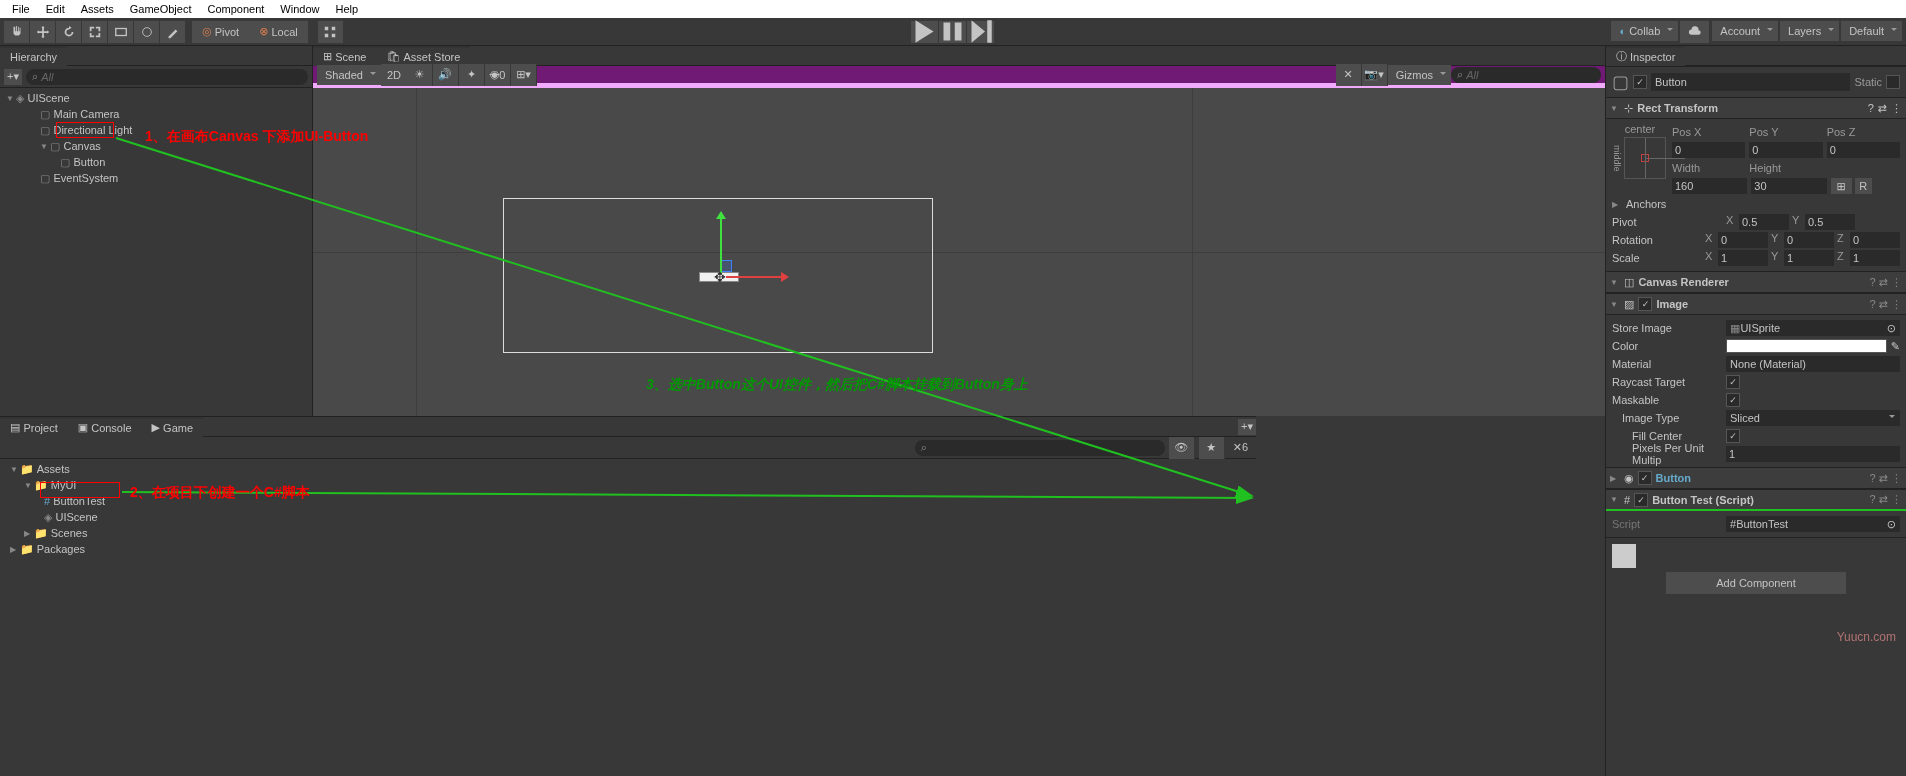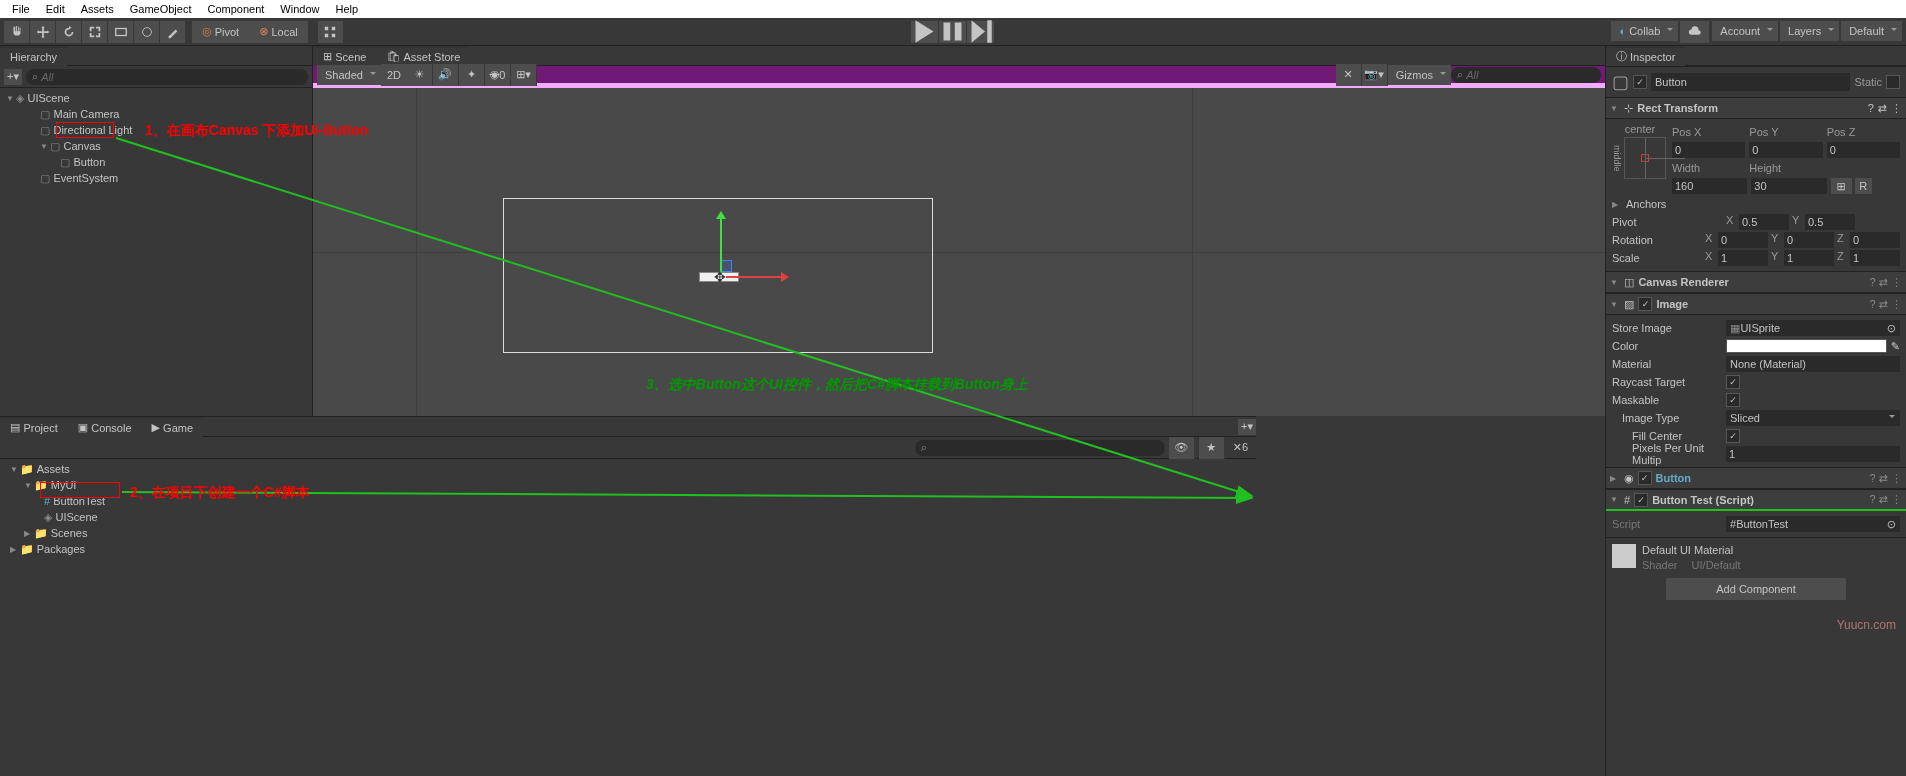--- a/index.html
+++ b/index.html
@@ -67,21 +67,21 @@
 .anchors-box::before{width:100%;height:1px;top:50%}
 .anchors-box::after{width:1px;height:100%;left:50%}
 .anchors-center{position:absolute;width:8px;height:8px;border:1px solid #c04040;left:50%;top:50%;transform:translate(-50%,-50%)}
 .checkbox{width:14px;height:14px;background:#2a2a2a;border:1px solid #555;display:inline-flex;align-items:center;justify-content:center;font-size:9px}
 .add-comp{margin:0 auto;width:180px;height:22px;background:#4d4d4d;display:flex;align-items:center;justify-content:center}
 .annot{position:absolute;color:#ff0000;font-size:14px;font-weight:bold;z-index:100}
 .annot-i{color:#009900;font-style:italic}
 .red-box{position:absolute;border:1px solid #ff0000;z-index:99}
 .svg-line{position:absolute;top:0;left:0;pointer-events:none;z-index:98}
 .color-swatch{flex:1;height:14px;background:#fff;border:1px solid #555}
-.watermark{position:absolute;right:10px;bottom:144px;color:#ff9999;font-size:12px;opacity:0.6}
+.watermark{position:absolute;right:10px;bottom:132px;color:#ff9999;font-size:12px;opacity:0.6}
 </style>
 </head>
 <body>
 
 <div class="menubar">
   <span>File</span>
   <span>Edit</span>
   <span>Assets</span>
   <span>GameObject</span>
   <span>Component</span>
@@ -409,24 +409,20 @@
           <div class="field" style="color:#888">
             <span>#</span>
             <span>ButtonTest</span>
             <span style="margin-left:auto">⊙</span>
           </div>
         </div>
       </div>
 
     <div class="comp-body" style="display:flex;gap:6px;align-items:flex-start;border-top:1px solid #222;padding-top:6px">
       <div style="width:24px;height:24px;background:#ccc"></div>
-      <div style="flex:1">
-        <div>Default UI Material</div>
-        <div class="prop-row"><span style="color:#777">Shader</span>&nbsp;&nbsp;<span style="color:#777">UI/Default</span></div>
-      </div>
     </div>
 
     <div class="add-comp">Add Component</div>
   </div>
 </div>
 
 <div class="bottom-panel" style="position:absolute;left:0;top:416px;width:1256px;height:222px">
   <div class="scene-tabs">
     <div class="tab active"><span>▤</span>&nbsp;<span>Project</span></div>
     <div class="tab" style="background:#383838"><span>▣</span>&nbsp;<span>Console</span></div>
@@ -444,21 +440,21 @@
     <div class="tree-row"><span class="arrow">▼</span><span style="color:#aaa">📁</span>&nbsp;<span>Assets</span></div>
     <div class="tree-row indent-1"><span class="arrow">▼</span><span style="color:#aaa">📁</span>&nbsp;<span>MyUI</span></div>
     <div class="tree-row indent-2"><span style="color:#6ac">#</span>&nbsp;<span>ButtonTest</span></div>
     <div class="tree-row indent-2"><span style="color:#888">◈</span>&nbsp;<span>UIScene</span></div>
     <div class="tree-row indent-1"><span class="arrow">▶</span><span style="color:#aaa">📁</span>&nbsp;<span>Scenes</span></div>
     <div class="tree-row"><span class="arrow">▶</span><span style="color:#aaa">📁</span>&nbsp;<span>Packages</span></div>
   </div>
 </div>
 
 <div class="red-box" style="left:56px;top:122px;width:58px;height:16px"></div>
-<div class="annot" style="left:145px;top:122px">1、在画布Canvas 下添加UI-Button</div>
+<div class="annot" style="left:145px;top:128px">1、在画布Canvas 下添加UI-Button</div>
 <div class="red-box" style="left:40px;top:482px;width:80px;height:16px"></div>
 <div class="annot" style="left:130px;top:484px">2、在项目下创建一个C#脚本</div>
 <div class="annot annot-i" style="left:646px;top:376px">3、选中Button这个UI控件，然后把C#脚本挂载到Button身上</div>
 
 <svg class="svg-line" width="1906" height="776">
   <defs>
       <marker id="ah" markerWidth="10" markerHeight="10" refX="8" refY="3" orient="auto">
         <path d="M0,0 L0,6 L9,3 z" fill="#20c020"></path>
       </marker>
     </defs>

